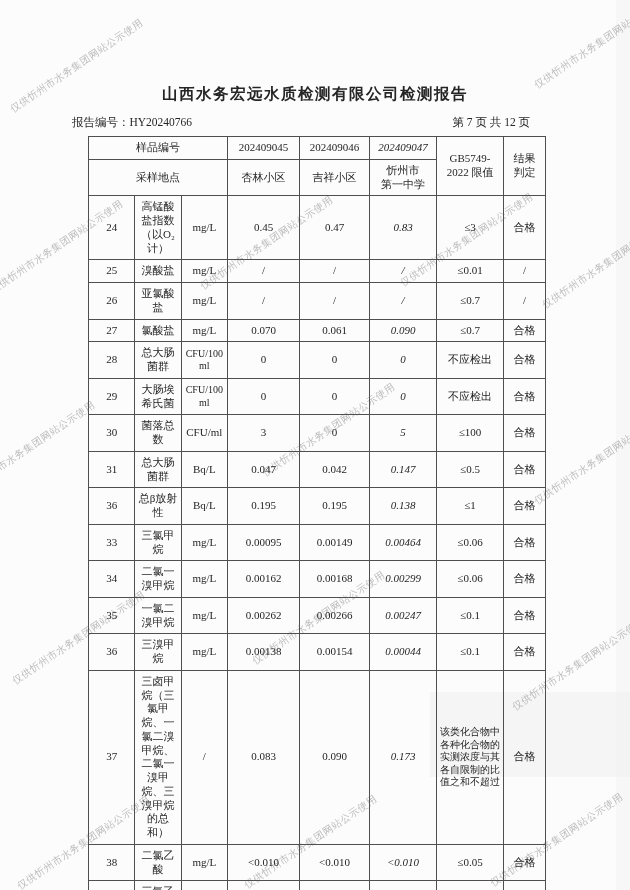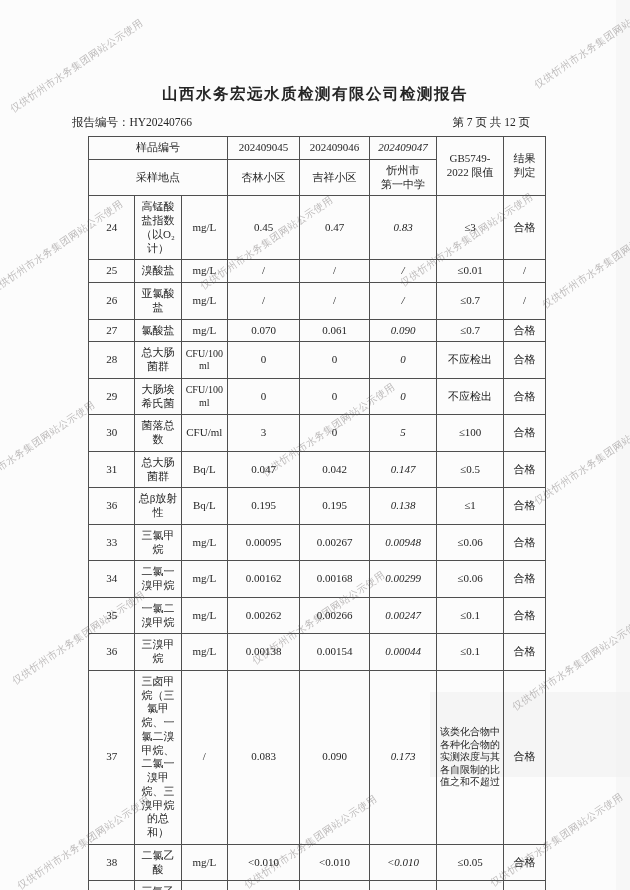--- a/index.html
+++ b/index.html
@@ -222,22 +222,22 @@
       <td class="c-v3">0.138</td>
       <td class="c-limit">≤1</td>
       <td class="c-res">合格</td>
     </tr>
 
     <tr>
       <td class="c-no">33</td>
       <td class="c-param">三氯甲烷</td>
       <td class="c-unit">mg/L</td>
       <td class="c-v1">0.00095</td>
-      <td class="c-v2">0.00267</td>
-      <td class="c-v3">0.00948</td>
+      <td class="c-v2">0.00149</td>
+      <td class="c-v3">0.00464</td>
       <td class="c-limit">≤0.06</td>
       <td class="c-res">合格</td>
     </tr>
 
     <tr>
       <td class="c-no">34</td>
       <td class="c-param">二氯一溴甲烷</td>
       <td class="c-unit">mg/L</td>
       <td class="c-v1">0.00162</td>
       <td class="c-v2">0.00168</td>

